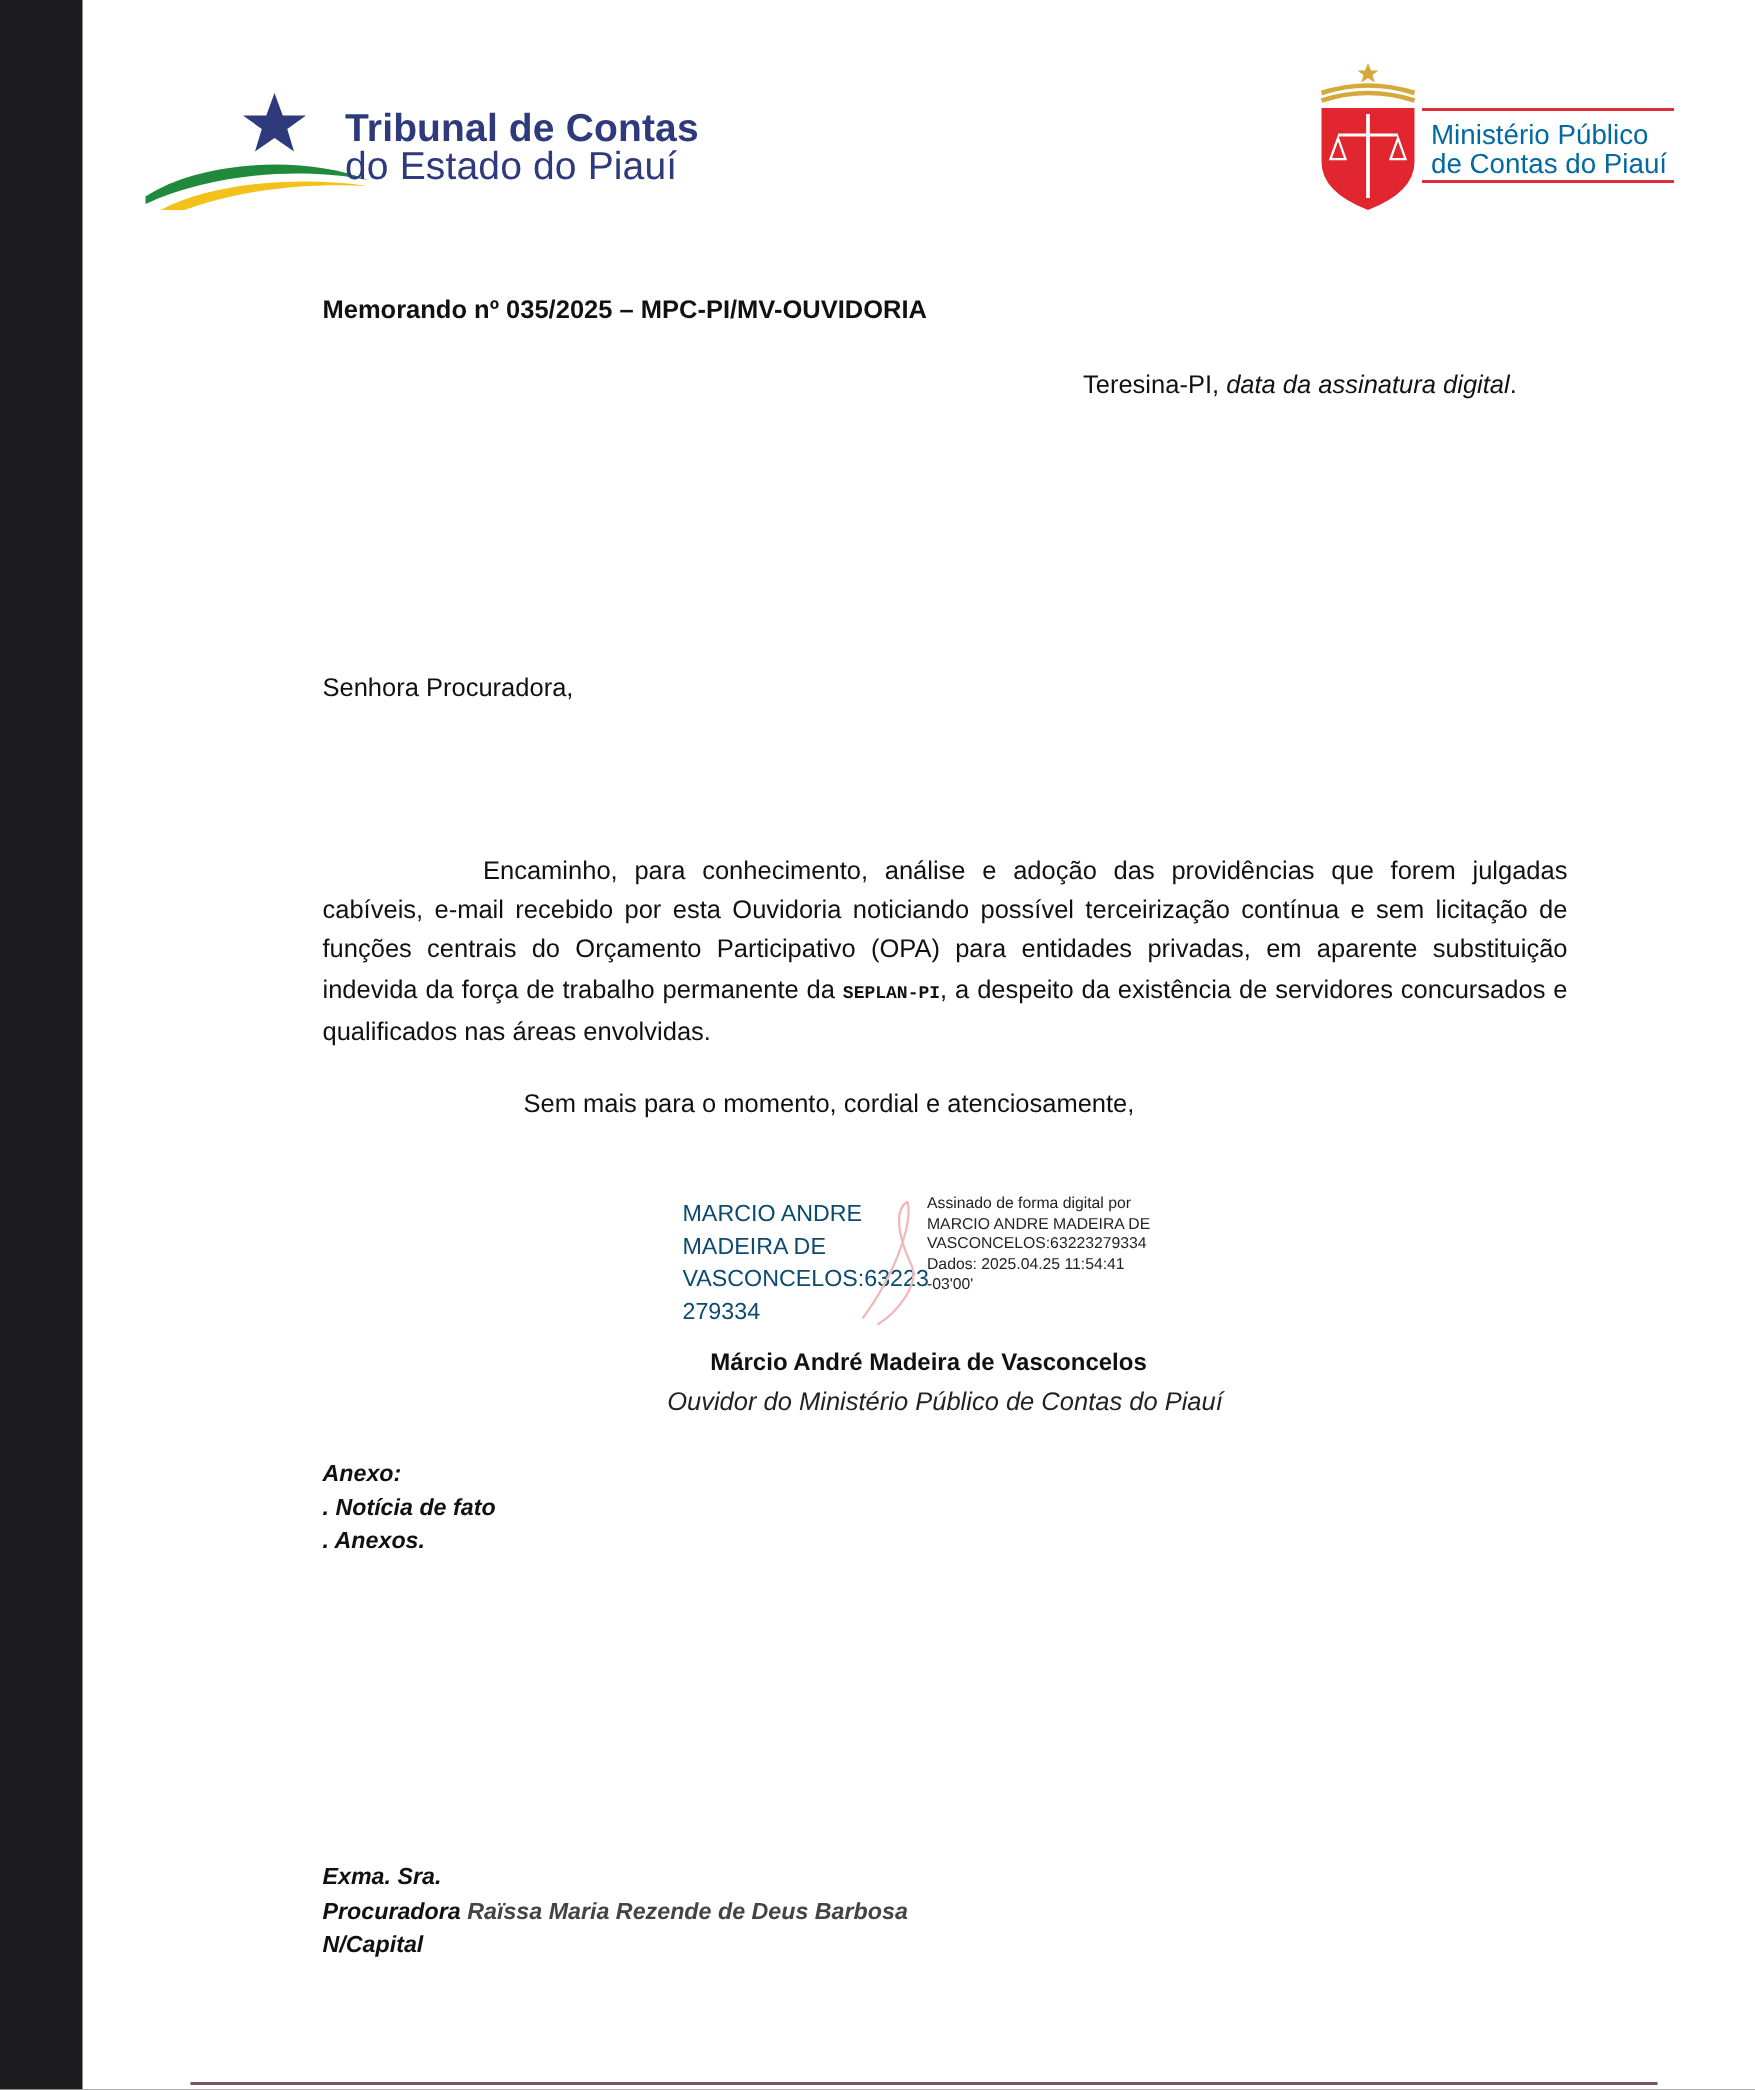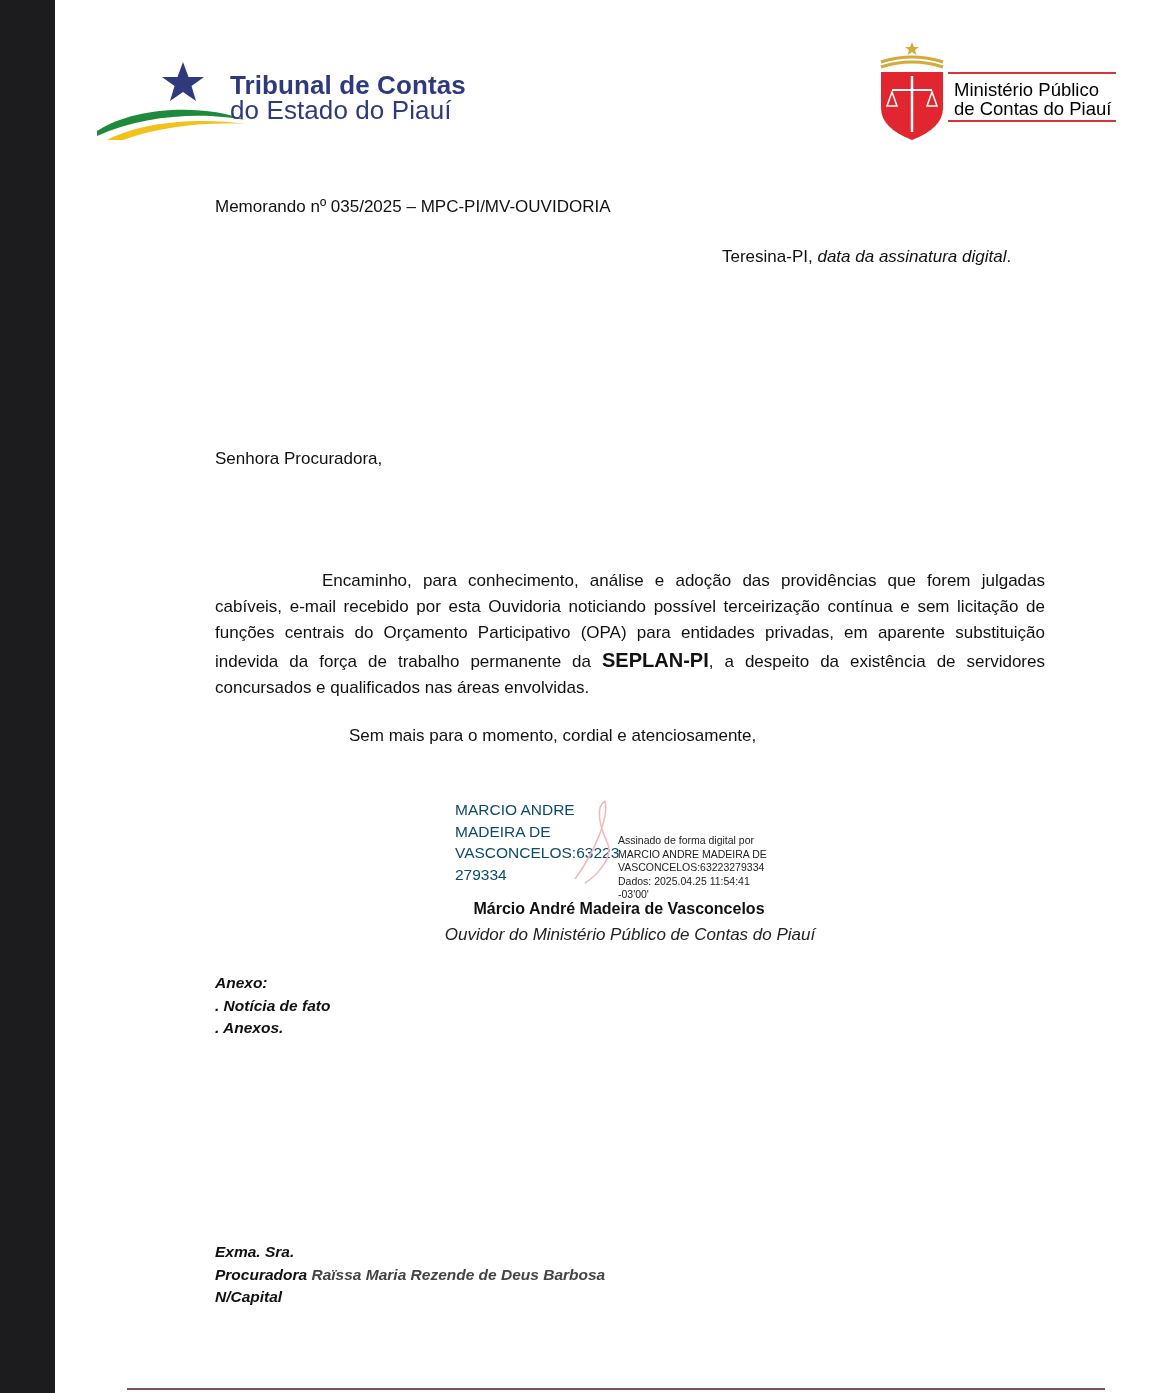--- a/index.html
+++ b/index.html
@@ -13,35 +13,35 @@
       background: #ffffff;
       margin-left: 32px;
     }
     .abs { position: absolute; }
     
     .tce-logo { left: 40px; top: 58px; width: 380px; height: 82px; }
     .tce-text { left: 175px; top: 73px; color: #2e3a7c; font-weight: bold; font-size: 26px; line-height: 25px; letter-spacing: 0.1px; }
     .tce-text .l2 { font-weight: normal; }
     
     .mpc-logo { left: 820px; top: 40px; width: 250px; height: 102px; }
-    .mpc-text { left: 899px; top: 80px; color: #000000; font-size: 18.5px; line-height: 19px; }
+    .mpc-text { left: 899px; top: 80px; color: #0369a1; font-size: 18.5px; line-height: 19px; }
     .mpc-rule { left: 893px; width: 168px; height: 2px; background: #d9323a; }
-    .memo-title { left: 160px; top: 197px; font-weight: normal; font-size: 17px; }
+    .memo-title { left: 160px; top: 197px; font-weight: bold; font-size: 17px; }
     .place-date { left: 667px; top: 247px; font-size: 17px; text-align: center; }
     .place-date i { font-style: italic; }
     .salutation { left: 160px; top: 449px; font-size: 17px; }
     .body-p {
       left: 160px; top: 568px; width: 830px; font-size: 17px; line-height: 26.2px;
       text-align: justify; text-indent: 107px;
     }
-    .body-p b { font-family: Liberation Sans, sans-serif; font-weight: bold; font-size: 20px; }
+    .body-p b { font-family: Liberation Mono, monospace; font-weight: bold; font-size: 12px; }
     .closing { left: 294px; top: 726px; font-size: 17px; }
     .sig-name { left: 400px; top: 799px; font-size: 15.5px; line-height: 21.5px; color: #0c4a6e; }
     .sig-mark { left: 510px; top: 797px; width: 60px; height: 90px; }
-    .sig-info { left: 563px; top: 834px; font-size: 10.5px; line-height: 13.6px; color: #222; }
+    .sig-info { left: 563px; top: 796px; font-size: 10.5px; line-height: 13.6px; color: #222; }
     .signer { left: 0; width: 1128px; text-align: center; top: 900px; font-size: 16px; font-weight: bold; }
     .signer-role { left: 0; width: 1150px; text-align: center; top: 925px; font-size: 17px; font-style: italic; color: #222; }
     .annex { left: 160px; top: 972px; font-size: 15.5px; font-weight: bold; font-style: italic; line-height: 22.5px; }
     .addressee { left: 160px; top: 1241px; font-size: 15.5px; font-weight: bold; font-style: italic; line-height: 22.5px; }
     .addressee .nm { color: #444; }
     .footer-rule { left: 72px; top: 1388px; width: 978px; height: 2px; background: #7a5458; }
   </style>
 </head>
 <body>
 

